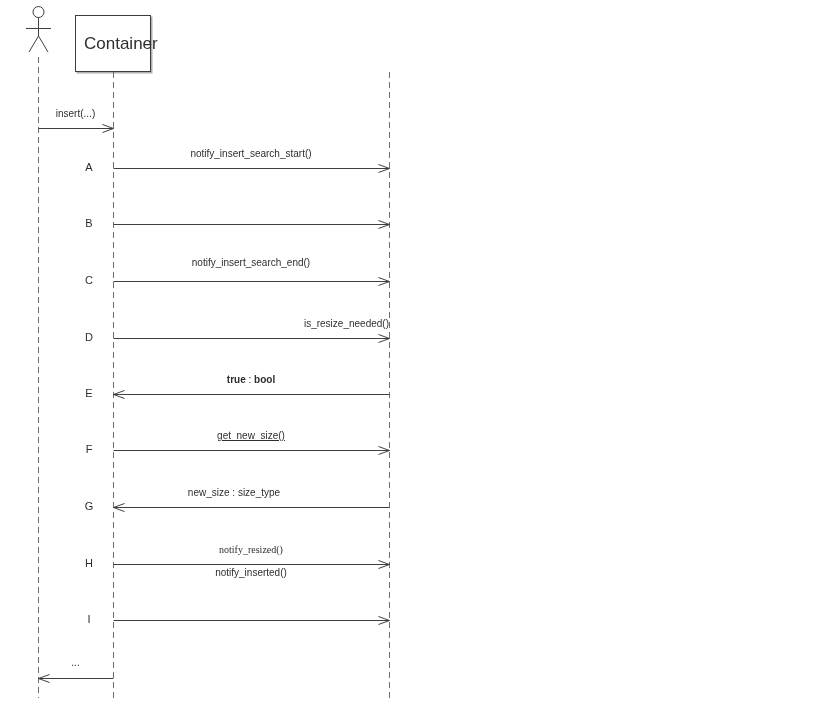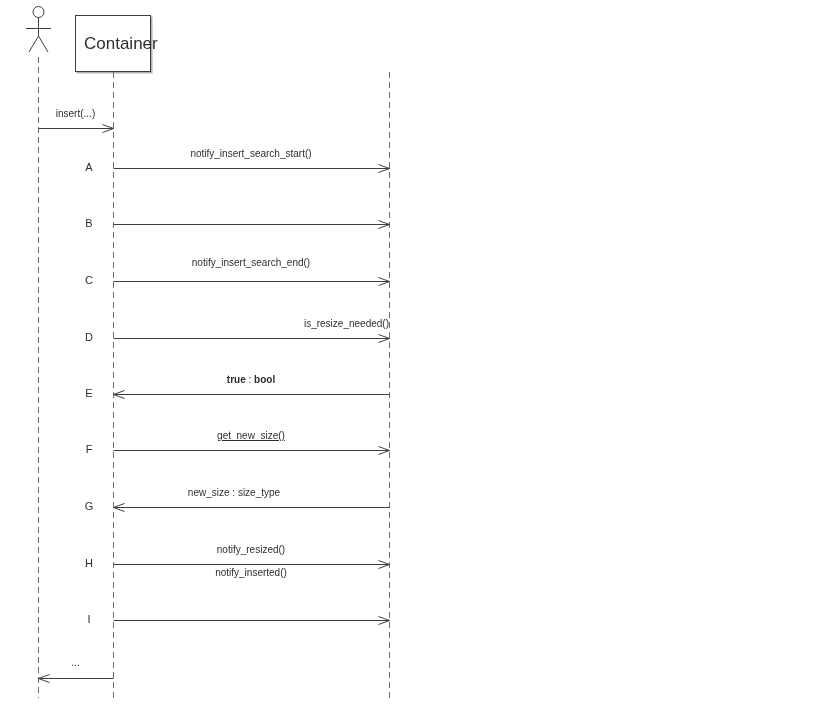--- a/index.html
+++ b/index.html
@@ -117,21 +117,21 @@
     <span>Container</span>
   </div>
 
   <div class="msg-label" style="left:38px; top:107px; width:75px;">insert(...)</div>
   <div class="msg-label" style="left:113px; top:147px; width:276px;">notify_insert_search_start()</div>
   <div class="msg-label" style="left:113px; top:256px; width:276px;">notify_insert_search_end()</div>
   <div class="msg-label" style="left:113px; top:317px; width:276px;text-align:right;">is_resize_needed()</div>
   <div class="msg-label" style="left:113px; top:373px; width:276px;"><span class="bold">true</span><span> : </span><span class="bold">bool</span></div>
   <div class="msg-label" style="left:113px; top:429px; width:276px;text-decoration:underline;">get_new_size()</div>
   <div class="msg-label" style="left:96px; top:486px; width:276px;">new_size : size_type</div>
-  <div class="msg-label" style="left:113px; top:543px; width:276px;">notify_resized()</div>
+  <div class="msg-label" style="left:113px; top:543px; width:276px;font-family:Liberation Serif, serif;">notify_resized()</div>
   <div class="msg-label" style="left:113px; top:566px; width:276px;">notify_inserted()</div>
   <div class="msg-label" style="left:38px; top:656px; width:75px;">...</div>
 
   <div class="msg-id" style="top:160px;">A</div>
   <div class="msg-id" style="top:216px;">B</div>
   <div class="msg-id" style="top:273px;">C</div>
   <div class="msg-id" style="top:330px;">D</div>
   <div class="msg-id" style="top:386px;">E</div>
   <div class="msg-id" style="top:442px;">F</div>
   <div class="msg-id" style="top:499px;">G</div>

